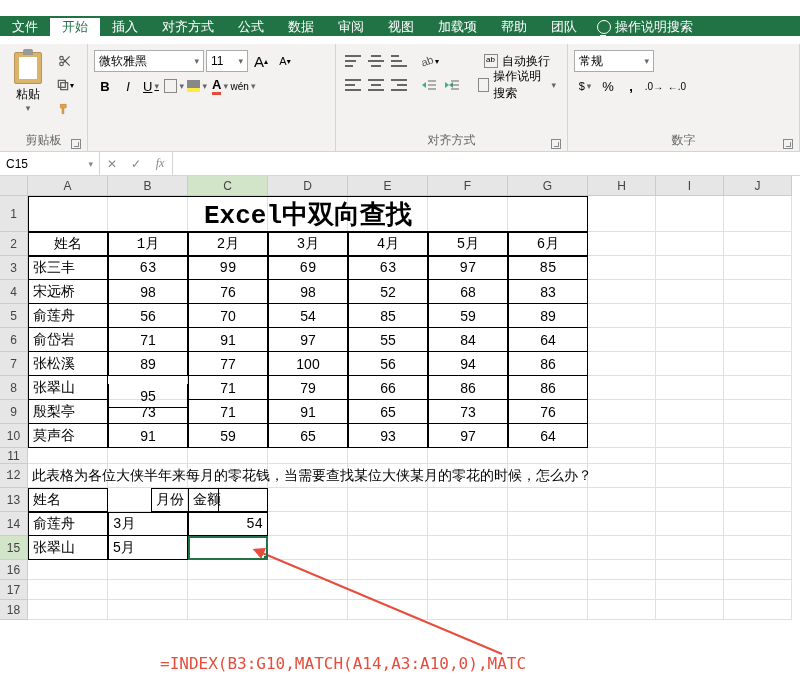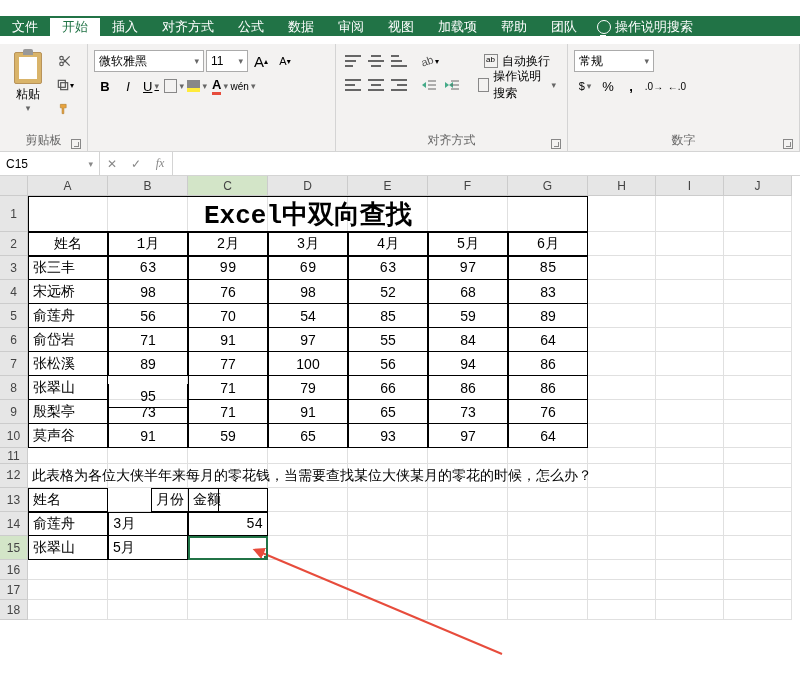--- a/index.html
+++ b/index.html
@@ -594,13 +594,14 @@
     </div>
 
   <svg class="arrow" style="top:368px;left:252px" width="260" height="120">
     <defs>
         <marker id="ah" markerWidth="10" markerHeight="10" refX="2" refY="3" orient="auto">
           <path d="M0,0 L6,3 L0,6 z" fill="#e74c3c"></path>
         </marker>
       </defs>
     <line x1="250" y1="110" x2="8" y2="8" stroke="#e74c3c" stroke-width="2" marker-end="url(#ah)"></line>
   </svg>
+  <div class="formula-text" style="top:478px;left:160px">=INDEX(B3:G10,MATCH(A14,A3:A10,0),MATC</div>
 </div>
 
 </body></html>

